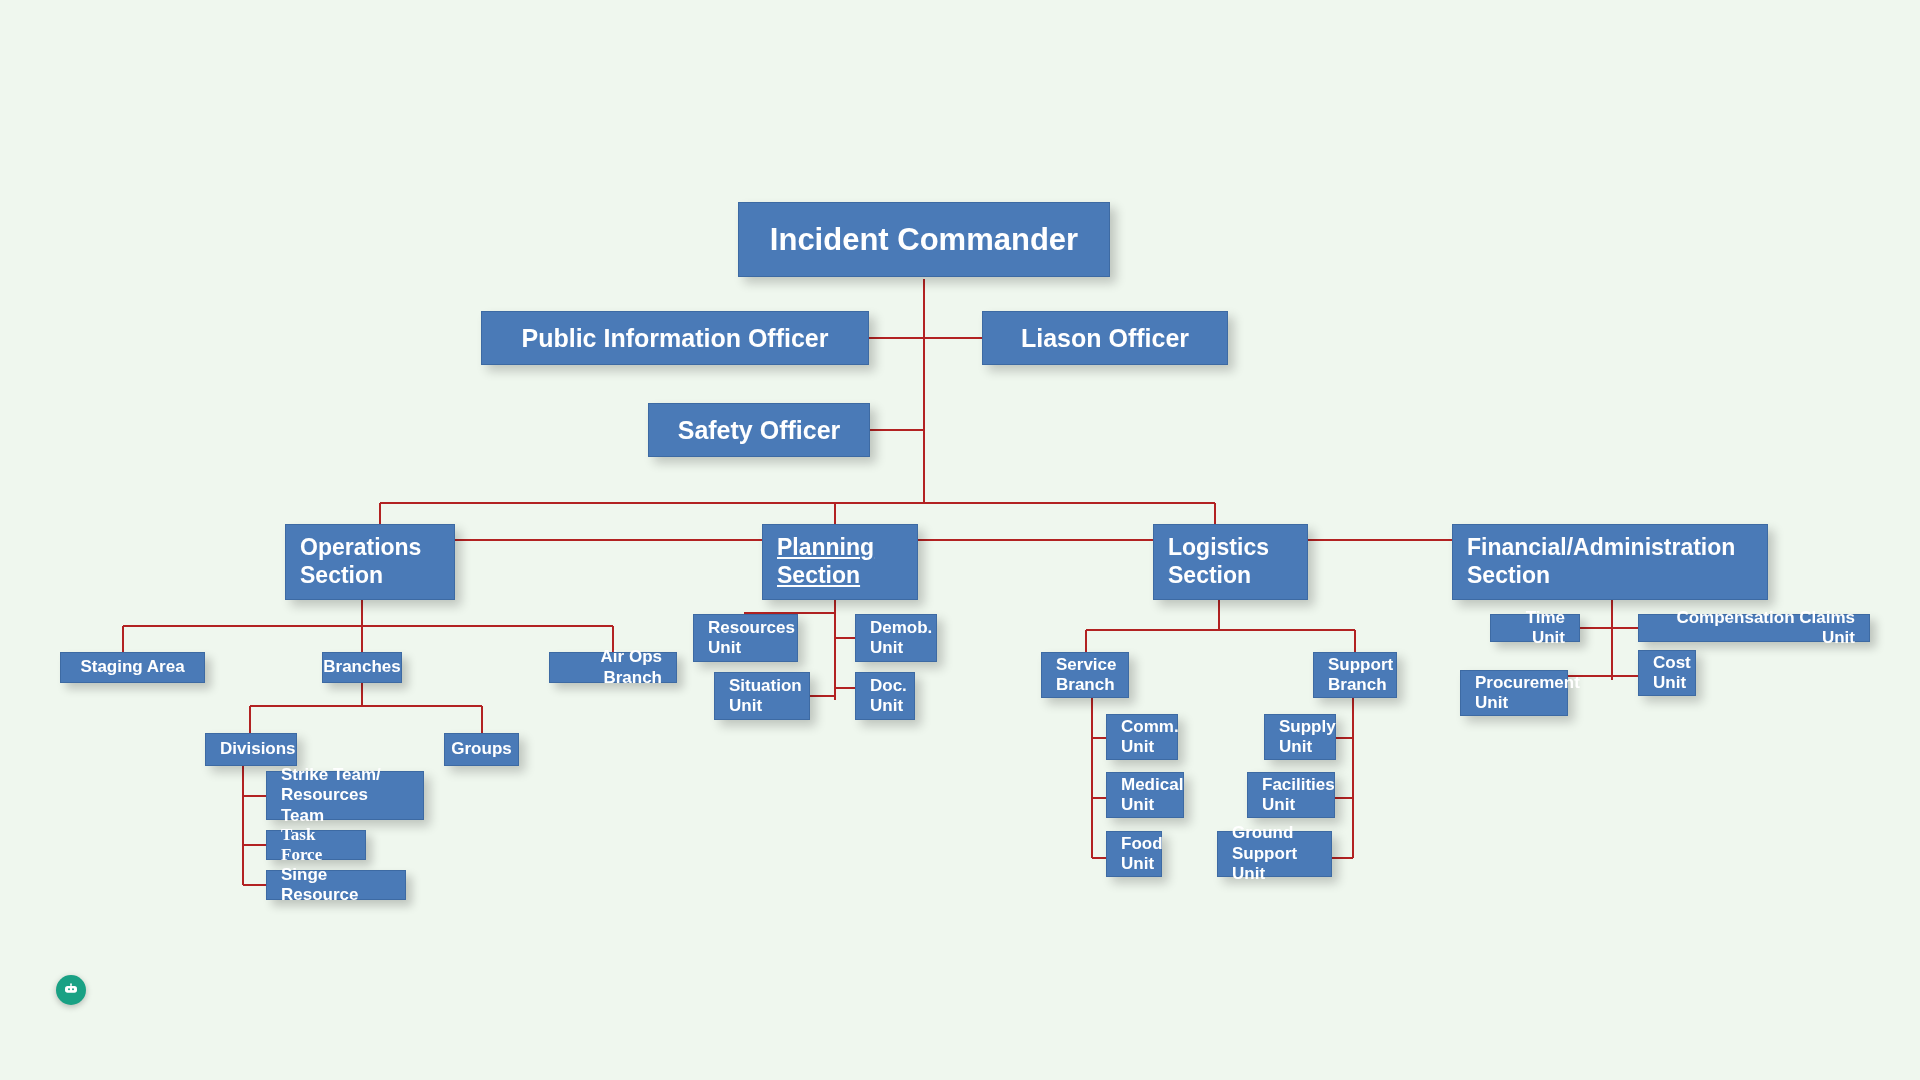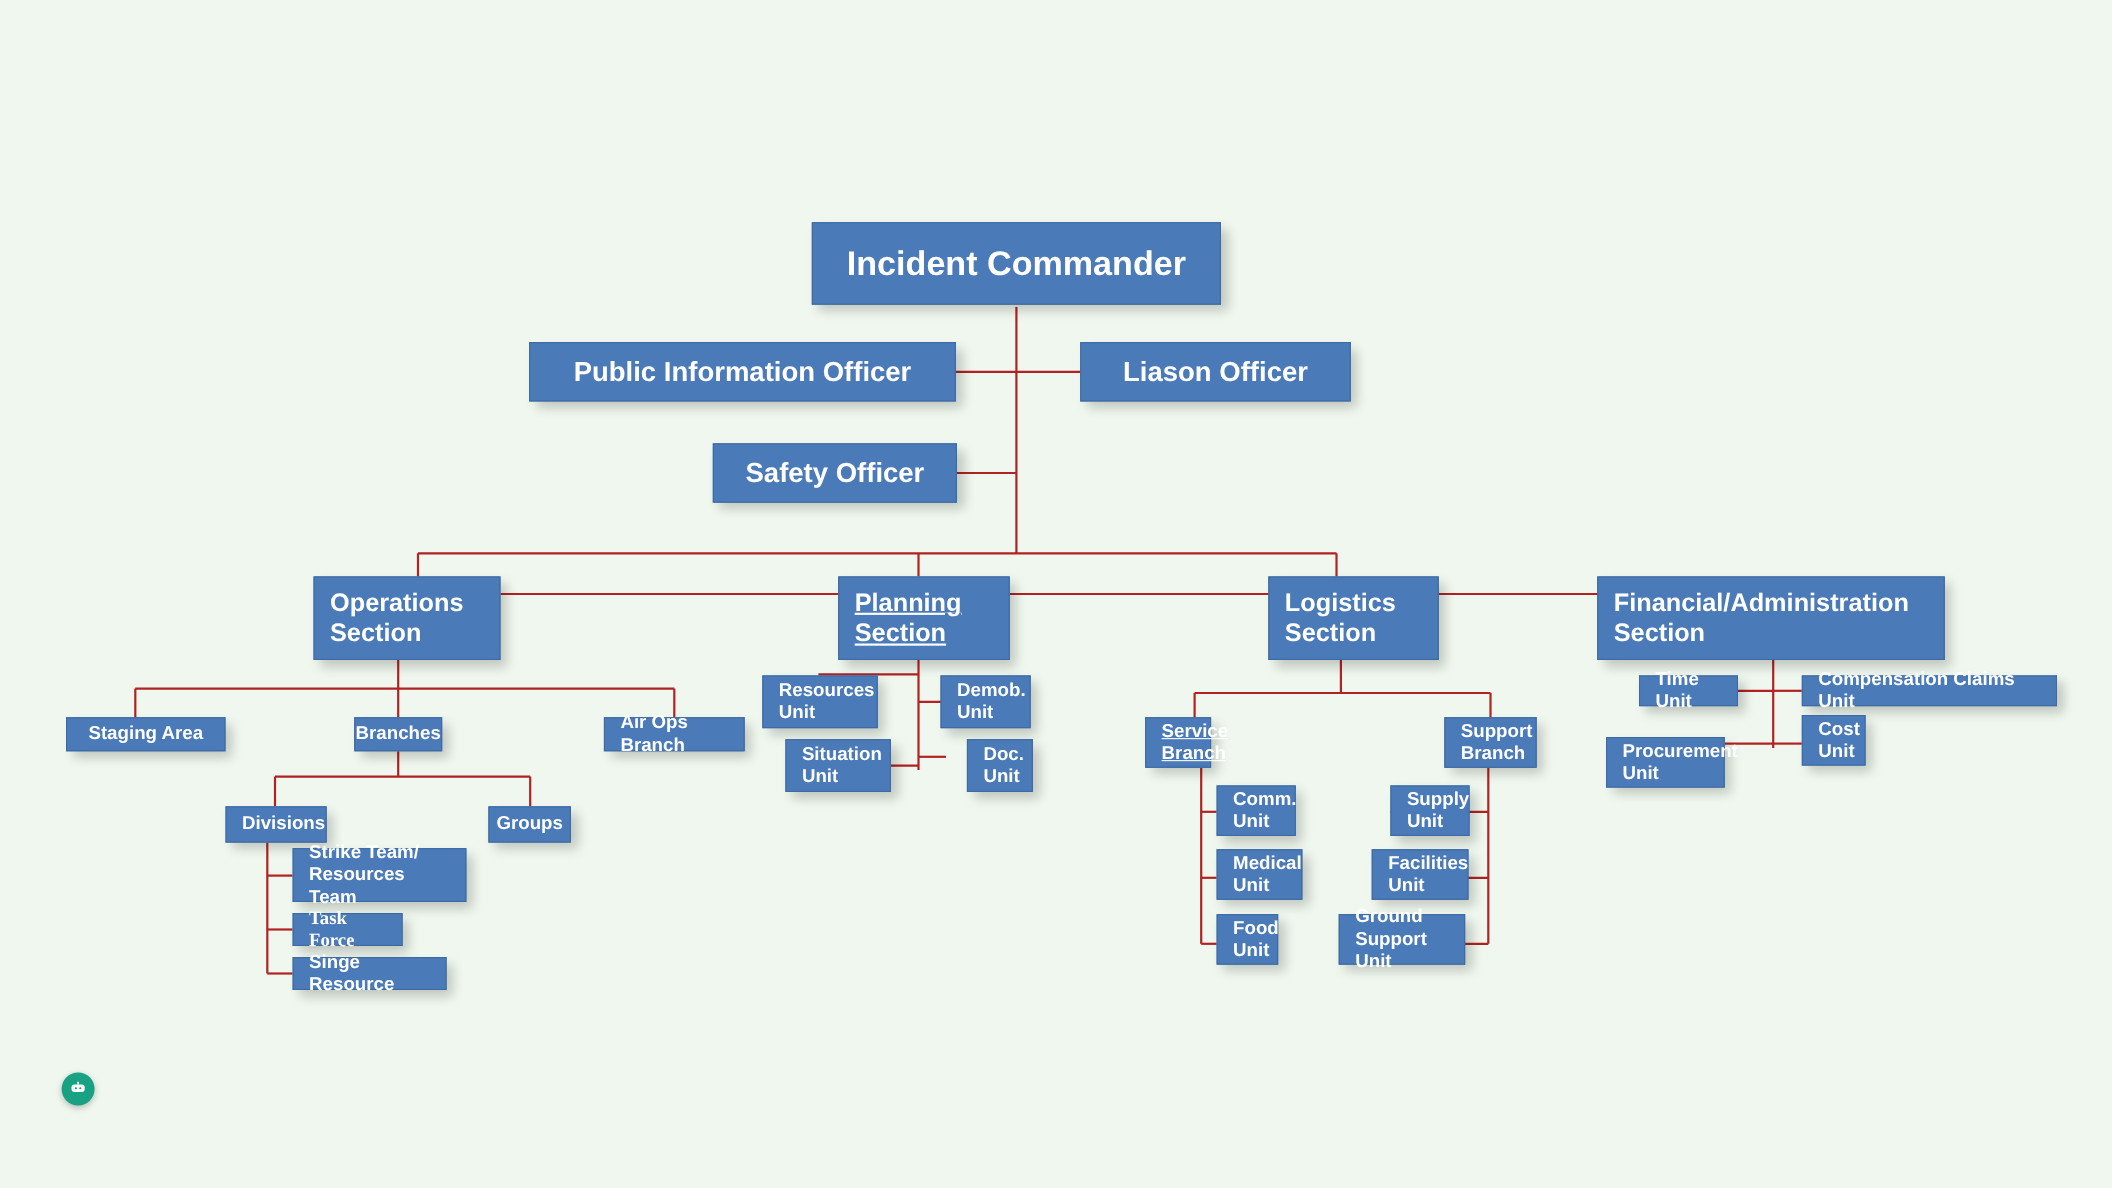--- a/index.html
+++ b/index.html
@@ -23,21 +23,21 @@
     pointer-events: none;
   }
   .node {
     position: absolute;
     background: #4a7ab7;
     color: #fff;
     font-weight: 700;
     display: flex;
     align-items: center;
     justify-content: center;
-    text-align: left;
+    text-align: right;
     padding: 8px 14px;
     box-shadow: 6px 6px 10px rgba(0,0,0,0.20);
     border: 1px solid #3d6aa3;
     line-height: 1.2;
     white-space: pre-line;
   }
   .node.left { justify-content: flex-start; text-align: left; }
   .fs-xl { font-size: 31px; }
   .fs-lg { font-size: 25px; }
   .fs-md { font-size: 23px; }
@@ -158,24 +158,24 @@
 
 <div class="node fs-xs left" style="left:693px; top:614px; width:105px; height:48px;">Resources
 Unit</div>
 
 <div class="node fs-xs left" style="left:855px; top:614px; width:82px; height:48px;">Demob.
 Unit</div>
 
 <div class="node fs-xs left" style="left:714px; top:672px; width:96px; height:48px;">Situation
 Unit</div>
 
-<div class="node fs-xs left" style="left:855px; top:672px; width:60px; height:48px;margin-left:24px;">Doc.
-Unit</div>
-
-<div class="node fs-xs left" style="left:1041px; top:652px; width:60px; height:46px;text-decoration:underline;">Service
+<div class="node fs-xs left" style="left:855px; top:672px; width:60px; height:48px;">Doc.
+Unit</div>
+
+<div class="node fs-xs left" style="left:1041px; top:652px; width:88px; height:46px;">Service
 Branch</div>
 
 <div class="node fs-xs left" style="left:1313px; top:652px; width:84px; height:46px;">Support
 Branch</div>
 
 <div class="node fs-xs left" style="left:1106px; top:714px; width:72px; height:46px;">Comm.
 Unit</div>
 
 <div class="node fs-xs left" style="left:1106px; top:772px; width:78px; height:46px;">Medical
 Unit</div>

